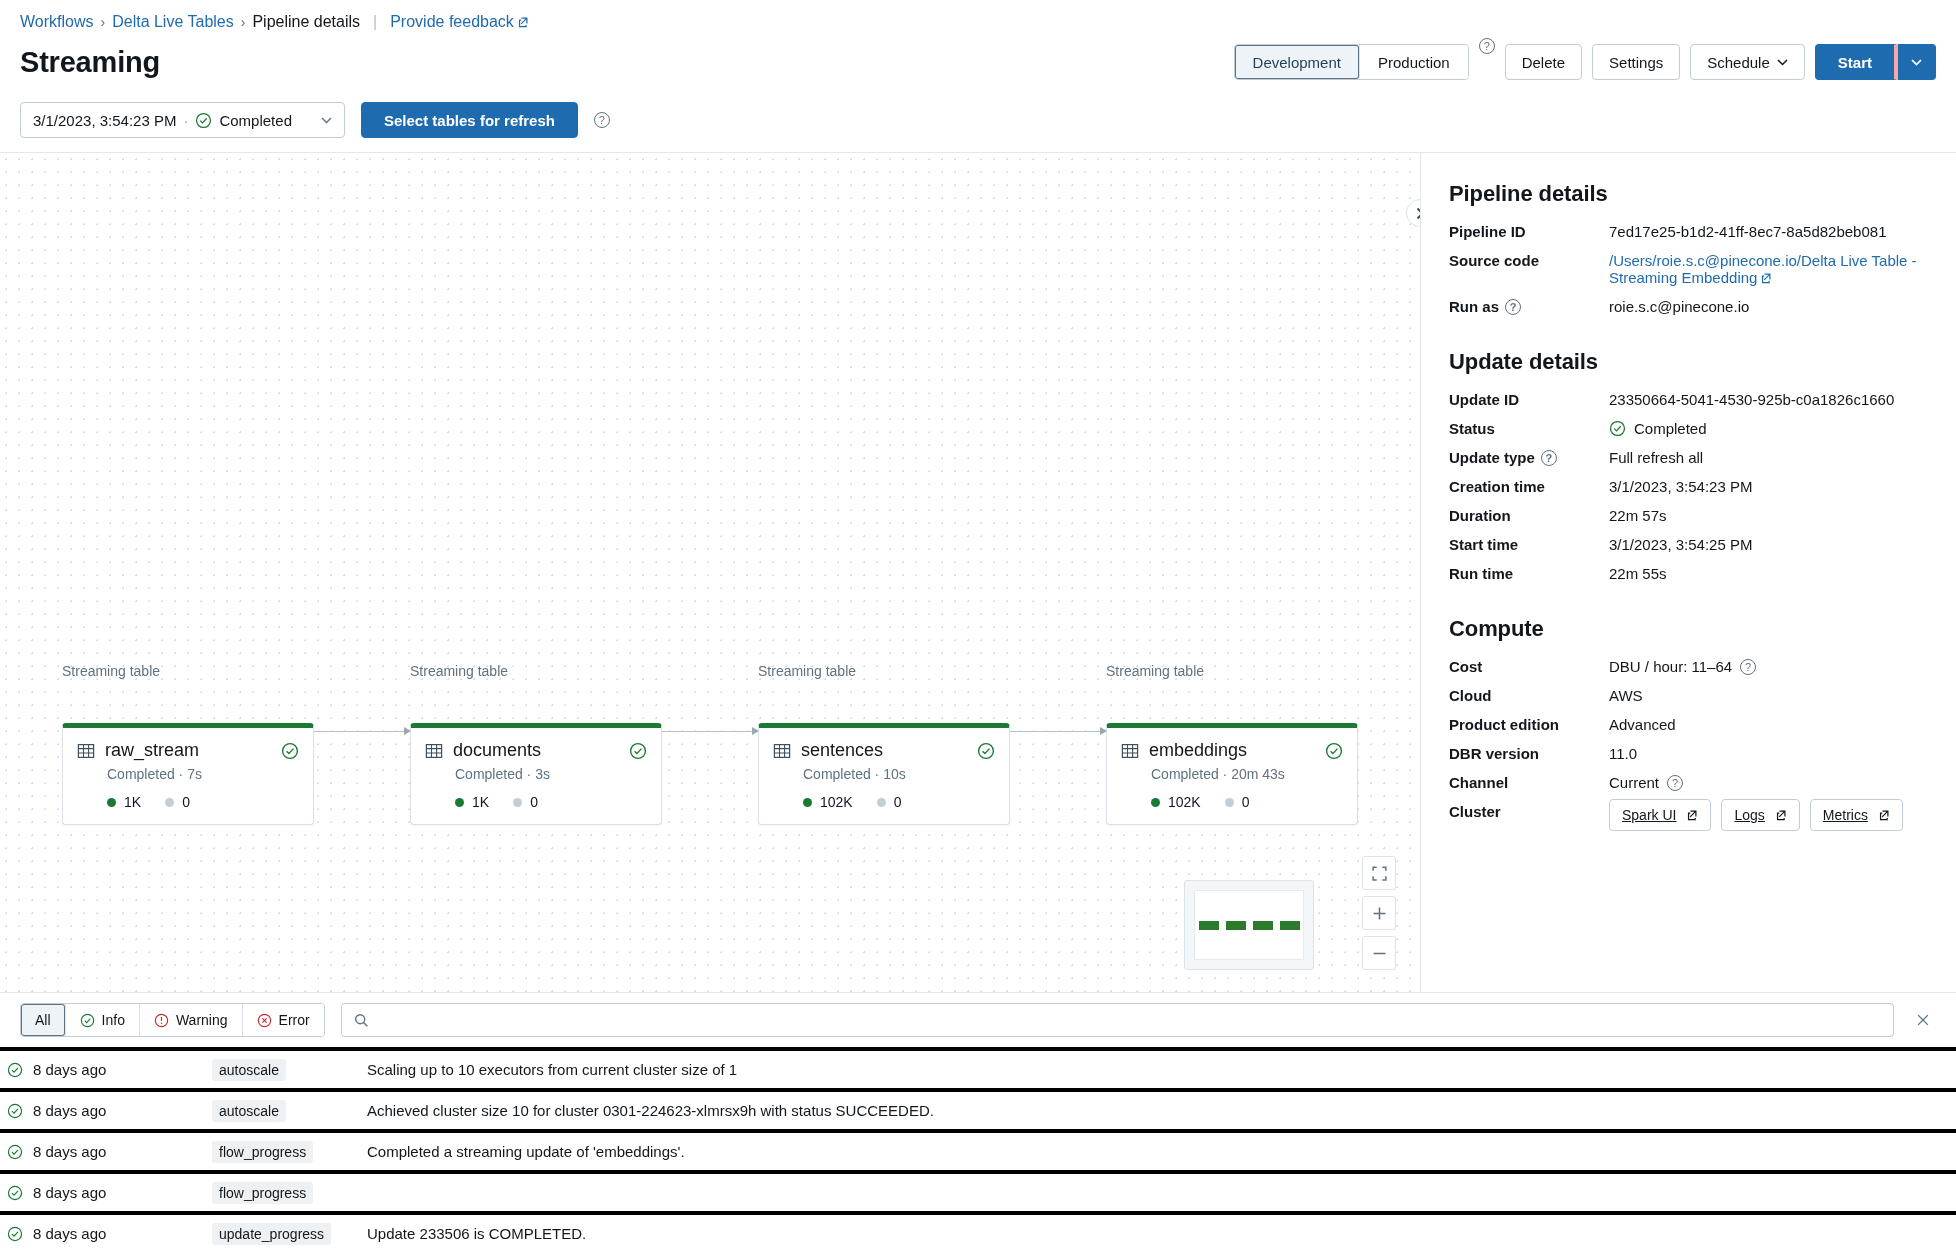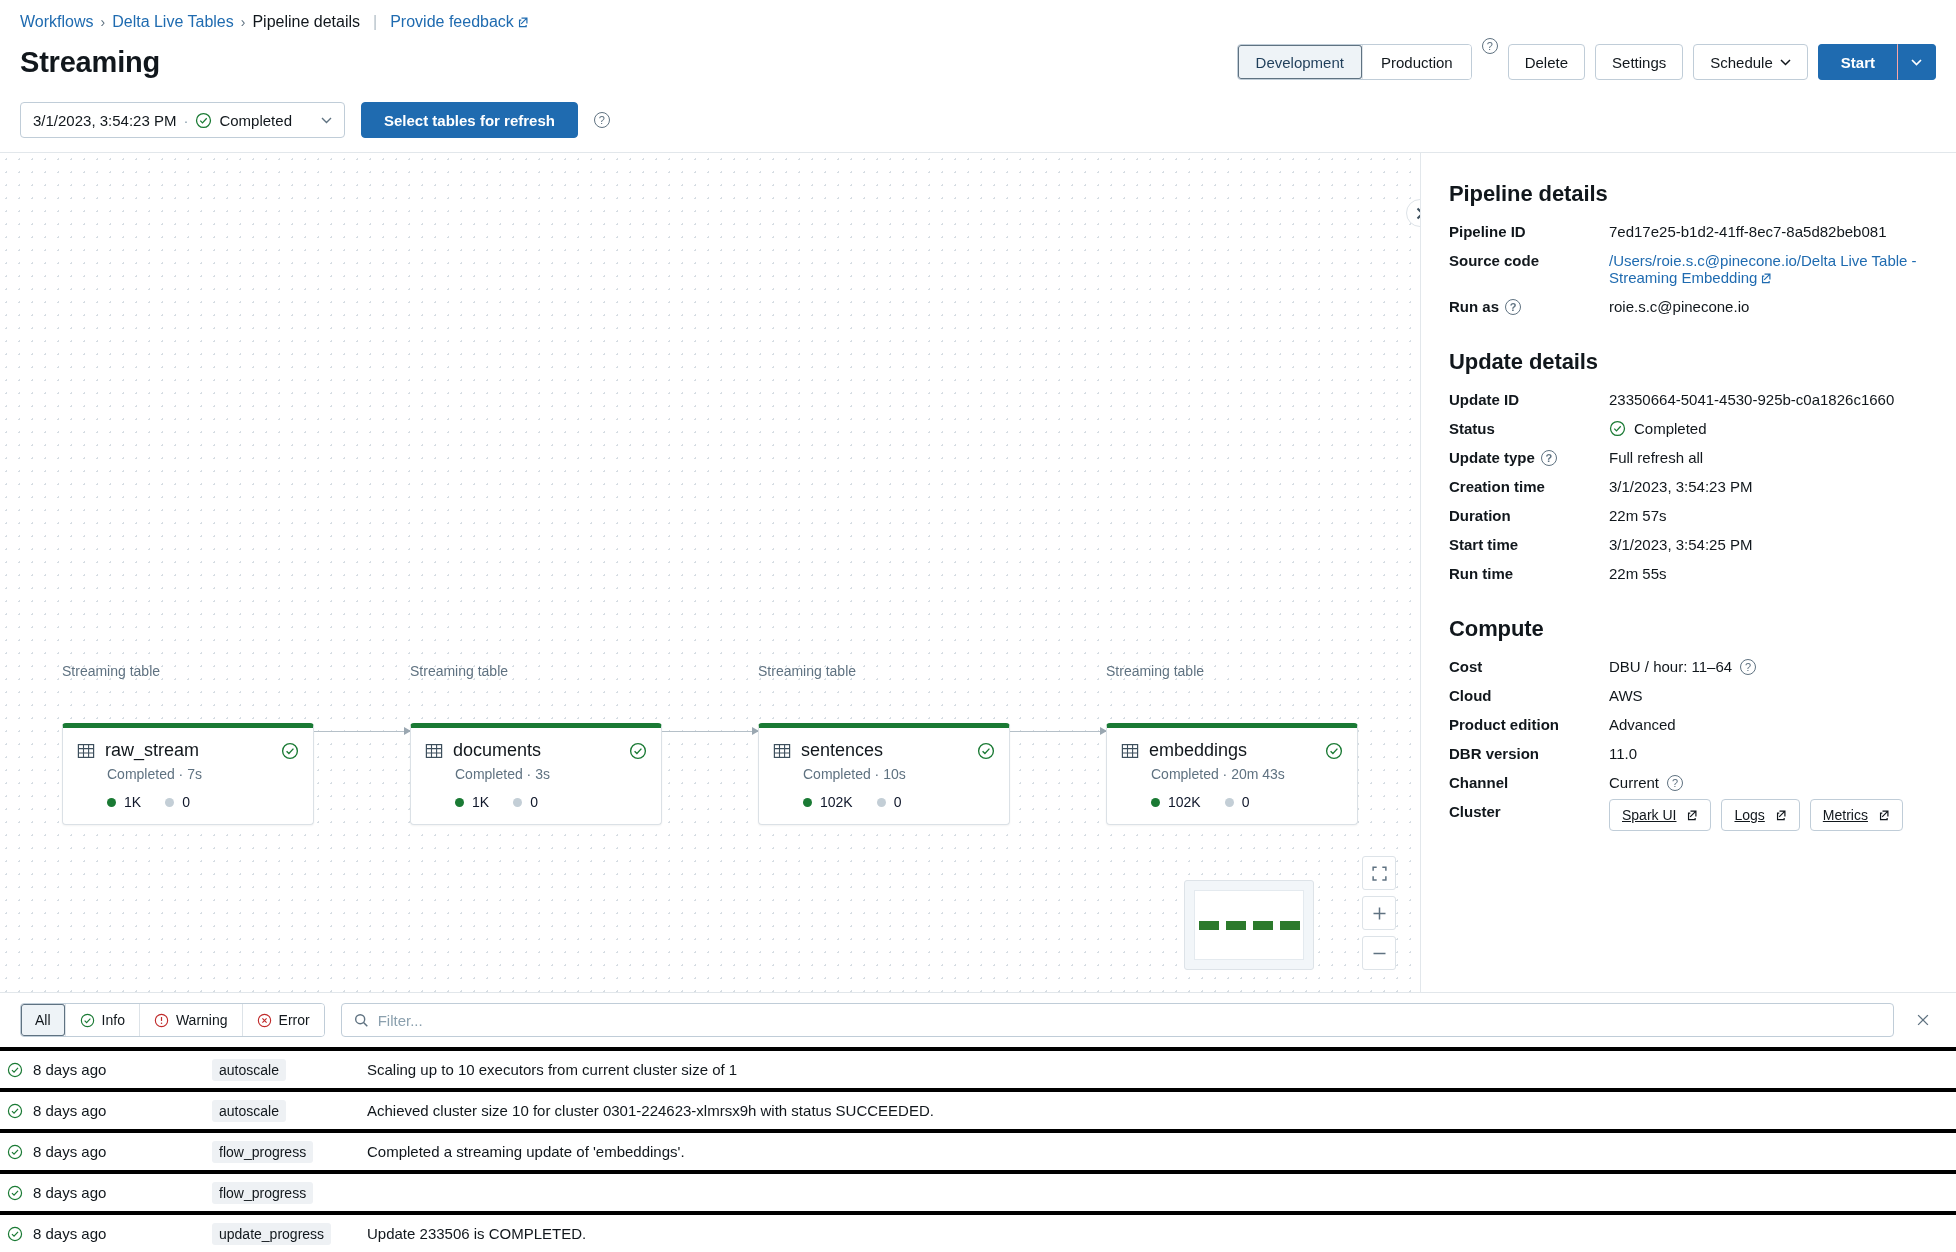--- a/index.html
+++ b/index.html
@@ -51,21 +51,21 @@
   .btn {
     height: 36px; padding: 0 16px; border: 1px solid #c0cdd8; border-radius: 4px;
     background: #fff; font-size: 15px; color: #11171c; cursor: pointer;
     display: flex; align-items: center; gap: 7px; font-family: inherit;
   }
   .btn-primary {
     background: #1f6bb0; border-color: #1f6bb0; color: #fff; font-weight: 700;
     padding: 0 22px;
   }
   .split { display: flex; }
-  .split .btn-primary { border-radius: 4px 0 0 4px; border-right: 1px solid #fca5a5; }
+  .split .btn-primary { border-radius: 4px 0 0 4px; border-right: 4px solid #fca5a5; }
   .split .split-arrow {
     background: #1f6bb0; border: 1px solid #1f6bb0; border-left: none;
     border-radius: 0 4px 4px 0; width: 38px; height: 36px;
     display: flex; align-items: center; justify-content: center; cursor: pointer;
   }
 
   
   .runbar {
     display: flex; align-items: center; gap: 16px;
     padding: 10px 20px 14px 20px; border-bottom: 1px solid #e2e7eb;
@@ -577,21 +577,20 @@
               <path d="M7.2 7.2l5.6 5.6M12.8 7.2l-5.6 5.6" stroke="#c02b2b" stroke-width="1.5"></path>
             </svg>
           <span>Error</span>
         </div>
       </div>
       <div class="searchwrap">
         <svg width="15" height="15" viewBox="0 0 16 16">
             <circle cx="6.6" cy="6.6" r="4.8" stroke="#5f7281" stroke-width="1.5" fill="none"></circle>
             <path d="M10.2 10.2l4 4" stroke="#5f7281" stroke-width="1.6"></path>
           </svg>
-        <input type="text" placeholder="Filter..." style="">
       </div>
       <div class="closebtn">
         <svg width="14" height="14" viewBox="0 0 16 16">
             <path d="M2.4 2.4l11.2 11.2M13.6 2.4L2.4 13.6" stroke="#5f7281" stroke-width="1.5"></path>
           </svg>
       </div>
     </div>
 
     <div class="logrow">
       <div class="log-time">

